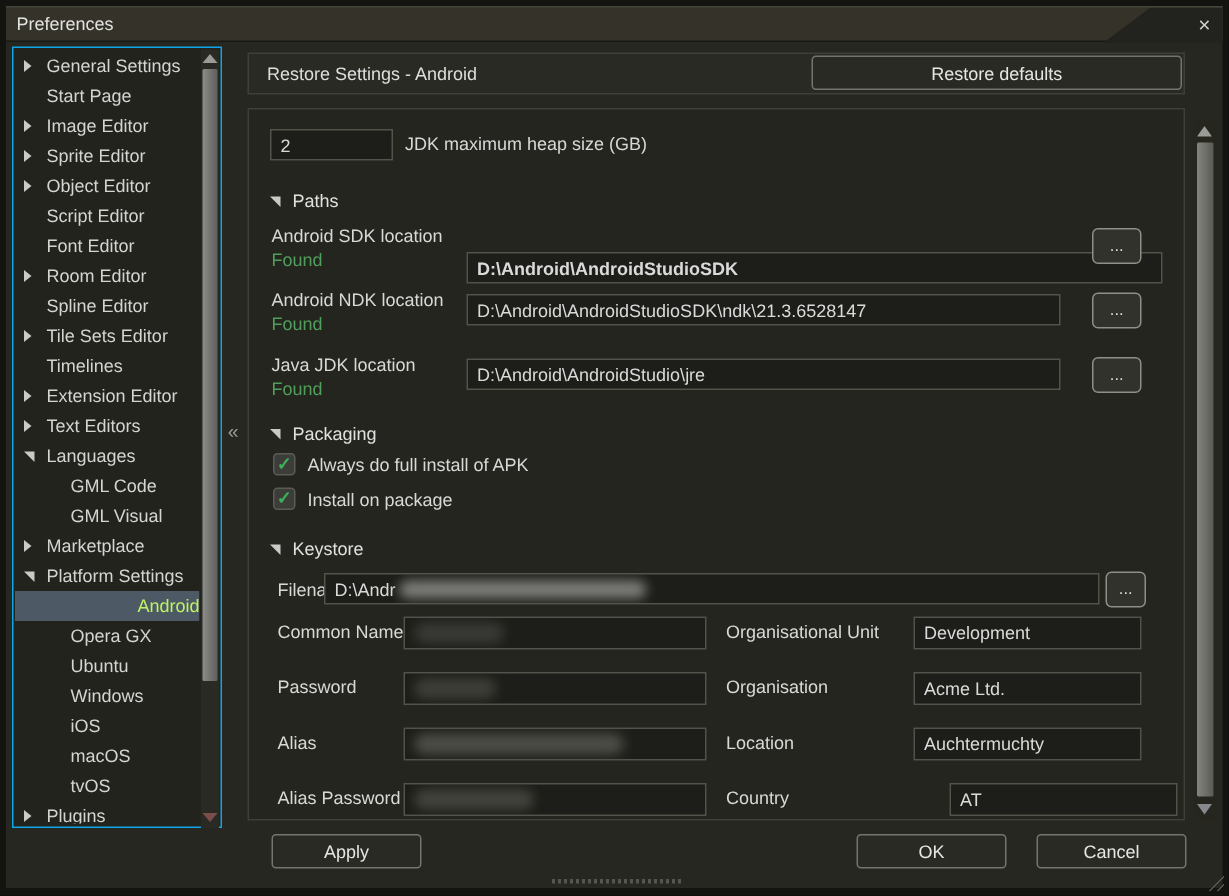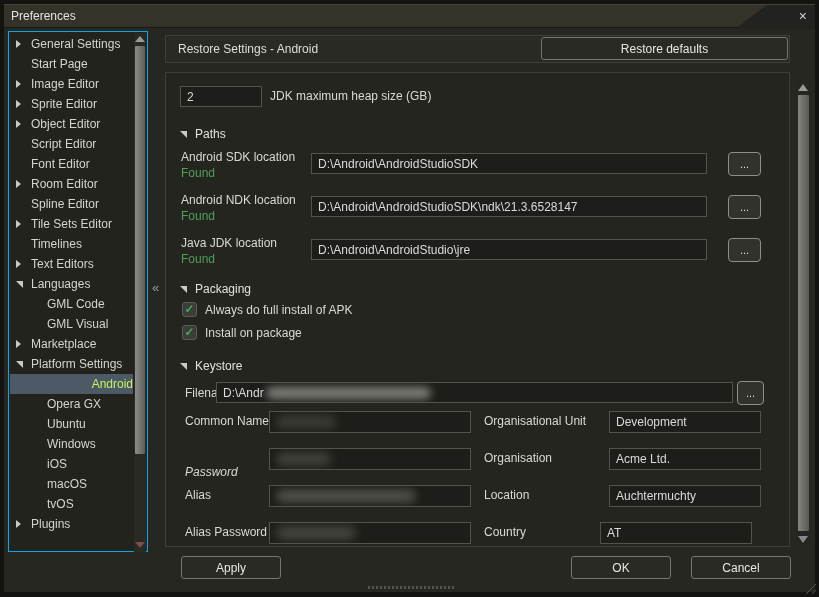--- a/index.html
+++ b/index.html
@@ -128,20 +128,26 @@
           <span>Tile Sets Editor</span>
         </div>
         <div class="tree-item">
           <span class="aw"></span>
           <span>Timelines</span>
         </div>
         <div class="tree-item">
           <span class="aw">
             <span class="tri-r"></span>
           </span>
+          <span>Extension Editor</span>
+        </div>
+        <div class="tree-item">
+          <span class="aw">
+            <span class="tri-r"></span>
+          </span>
           <span>Text Editors</span>
         </div>
         <div class="tree-item">
           <span class="aw">
             <span class="tri-e"></span>
           </span>
           <span>Languages</span>
         </div>
         <div class="tree-item lvl1">
           <span class="aw"></span>
@@ -232,21 +238,21 @@
     </div>
 
     <span class="lbl" style="left:19px;top:313px;">Filename</span>
     <div class="inp-like" style="left:50px;top:309px;width:517px;">
       <span>D:\Andr</span>
       <span class="blob" style="width:165px;height:12px;background:#8f8f8b;margin-left:2px;"></span>
     </div>
     <button class="browse" style="left:571px;top:308px;width:27px;">...</button>
   <span class="lbl" style="left: 15px; top: 77px;">Android SDK location</span>
       <span class="status" style="left: 15px; top: 93px;">Found</span>
-      <input class="inp" value="D:\Android\AndroidStudioSDK" style="left: 145px; top: 80px; width: 396px;">
+      <input class="inp" value="D:\Android\AndroidStudioSDK" style="left: 145px; top: 95px; width: 464px; font-weight: bold;">
       <button class="browse" style="left: 562px; top: 79px;">...</button>
       <span class="lbl" style="left: 15px; top: 120px;">Android NDK location</span>
       <span class="status" style="left: 15px; top: 136px;">Found</span>
       <input class="inp" value="D:\Android\AndroidStudioSDK\ndk\21.3.6528147" style="left: 145px; top: 123px; width: 396px;">
       <button class="browse" style="left: 562px; top: 122px;">...</button>
       <span class="lbl" style="left: 15px; top: 163px;">Java JDK location</span>
       <span class="status" style="left: 15px; top: 179px;">Found</span>
       <input class="inp" value="D:\Android\AndroidStudio\jre" style="left: 145px; top: 166px; width: 396px;">
       <button class="browse" style="left: 562px; top: 165px;">...</button>
       <span class="cb" style="left: 16px; top: 229px;">
@@ -256,38 +262,38 @@
       <span class="cb" style="left: 16px; top: 252px;">
         <span class="tick">✓</span>
       </span>
       <span class="lbl" style="left: 39px; top: 253px;">Install on package</span>
       <span class="lbl" style="left: 19px; top: 341px;">Common Name</span>
       <div class="inp-like" style="left: 103px; top: 338px; width: 202px; height: 22px;">
         <span class="blob" style="width: 60px; height: 14px; background: rgb(62, 62, 58);"></span>
       </div>
       <span class="lbl" style="left: 318px; top: 341px;">Organisational Unit</span>
       <input class="inp" value="Development" style="left: 443px; top: 338px; width: 152px; height: 22px;">
-      <span class="lbl" style="left: 19px; top: 392px; font-style: italic;">Password</span>
+      <span class="lbl" style="left: 19px; top: 378px;">Password</span>
       <div class="inp-like" style="left: 103px; top: 375px; width: 202px; height: 22px;">
         <span class="blob" style="width: 55px; height: 14px; background: rgb(69, 69, 63);"></span>
       </div>
       <span class="lbl" style="left: 318px; top: 378px;">Organisation</span>
       <input class="inp" value="Acme Ltd." style="left: 443px; top: 375px; width: 152px; height: 22px;">
       <span class="lbl" style="left: 19px; top: 415px;">Alias</span>
       <div class="inp-like" style="left: 103px; top: 412px; width: 202px; height: 22px;">
         <span class="blob" style="width: 140px; height: 14px; background: rgb(86, 86, 79);"></span>
       </div>
       <span class="lbl" style="left: 318px; top: 415px;">Location</span>
       <input class="inp" value="Auchtermuchty" style="left: 443px; top: 412px; width: 152px; height: 22px;">
       <span class="lbl" style="left: 19px; top: 452px;">Alias Password</span>
       <div class="inp-like" style="left: 103px; top: 449px; width: 202px; height: 22px;">
         <span class="blob" style="width: 80px; height: 14px; background: rgb(74, 74, 68);"></span>
       </div>
       <span class="lbl" style="left: 318px; top: 452px;">Country</span>
-      <input class="inp" value="AT" style="left: 434px; top: 449px; width: 152px; height: 22px;">
+      <input class="inp" value="AT" style="left: 467px; top: 449px; width: 152px; height: 22px;">
     </div>
 
   <div class="cscroll">
     <div class="cs-up"></div>
     <div class="cs-thumb"></div>
     <div class="cs-down"></div>
   </div>
 
   <button class="btn apply">Apply</button>
   <button class="btn ok">OK</button>

